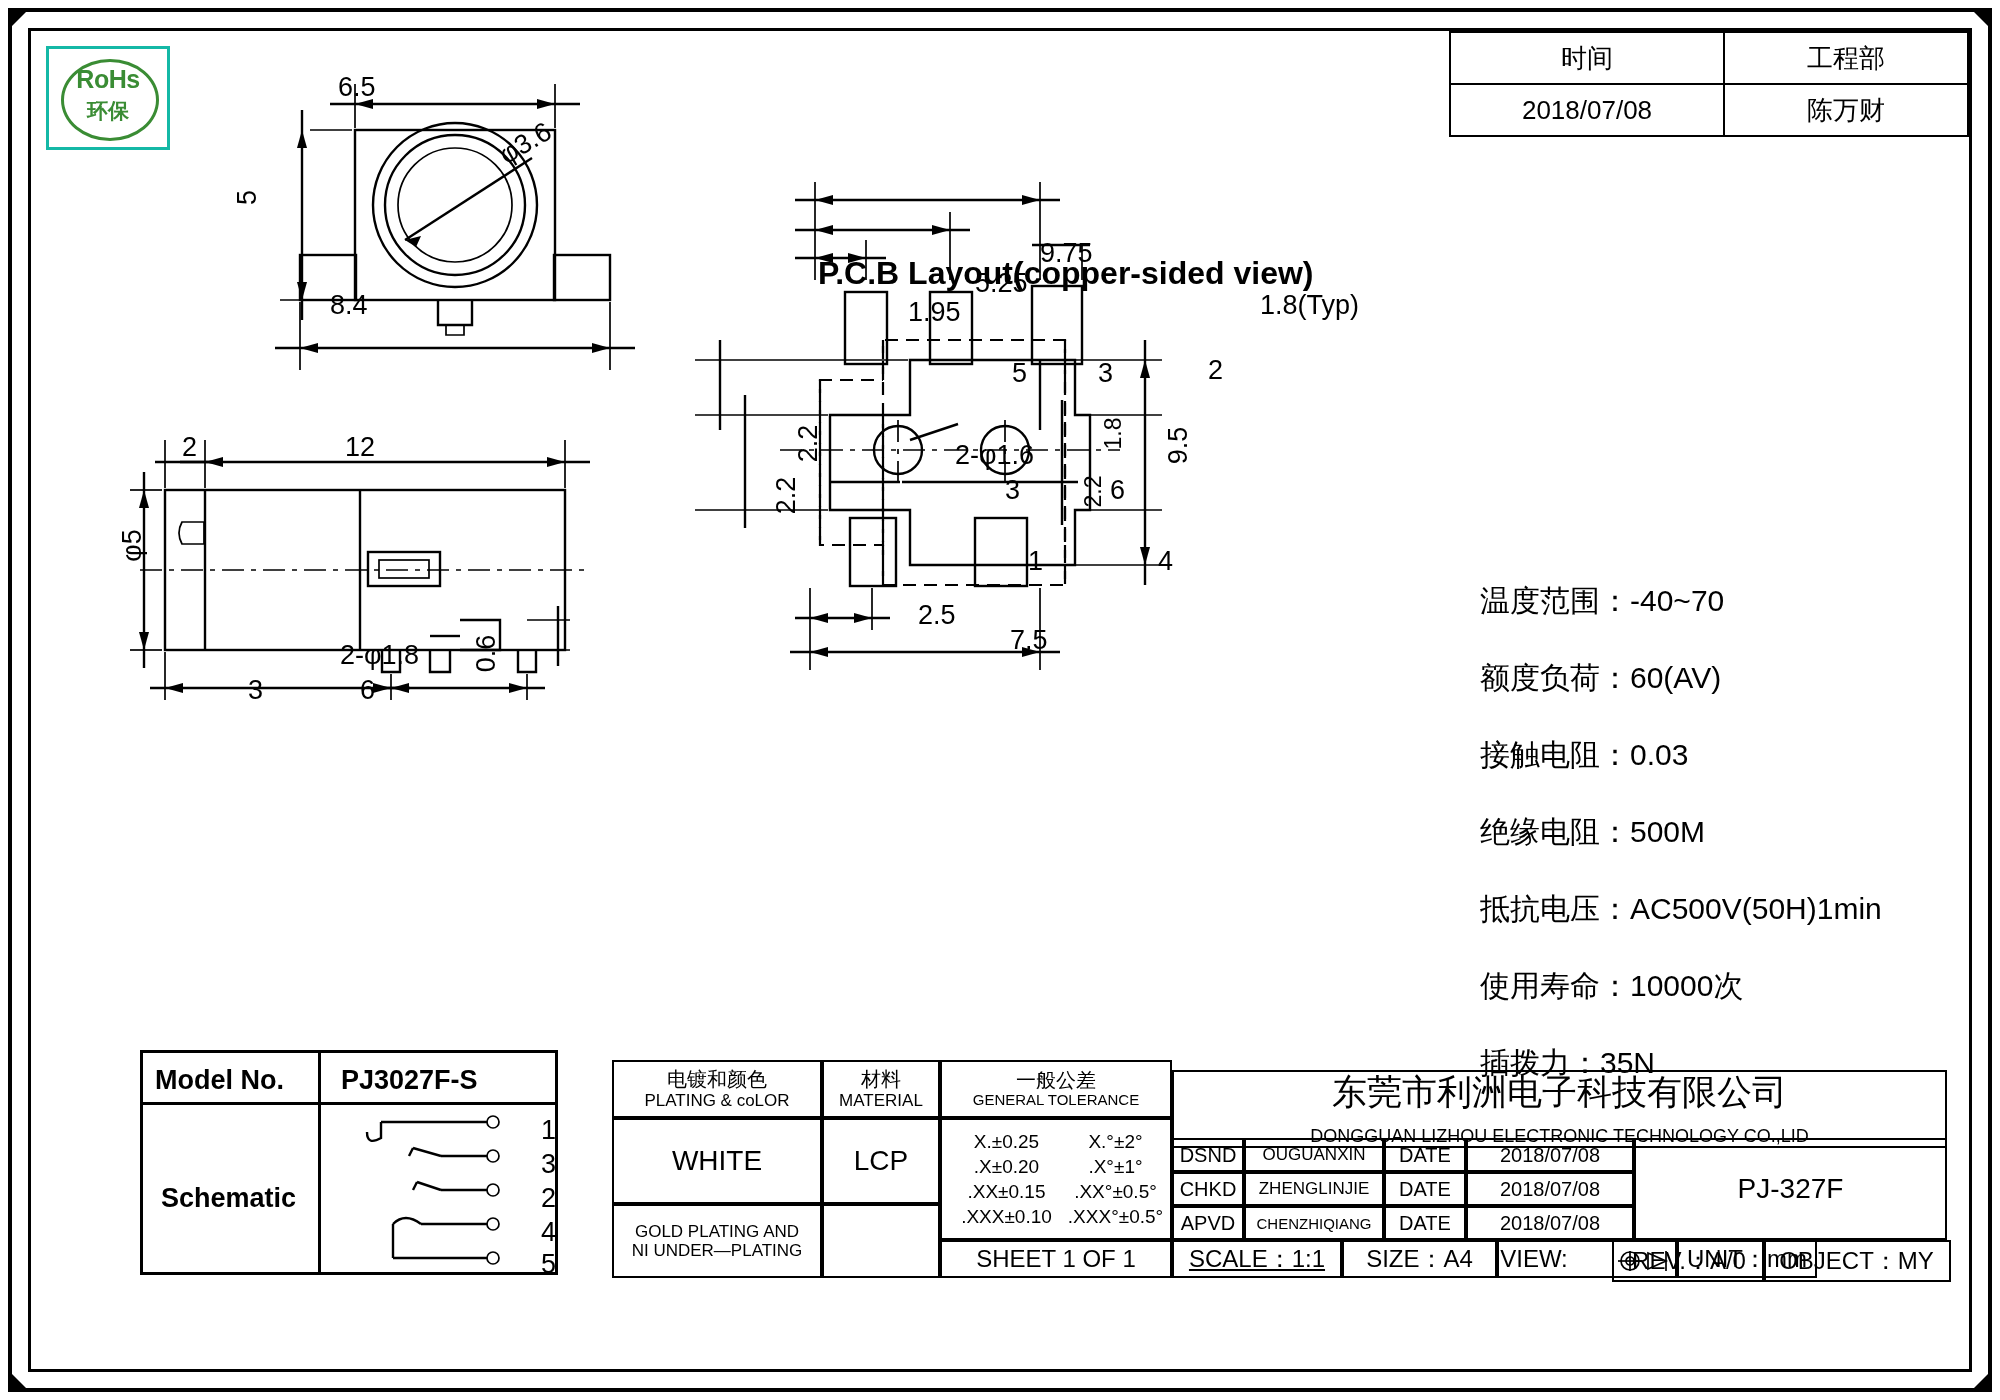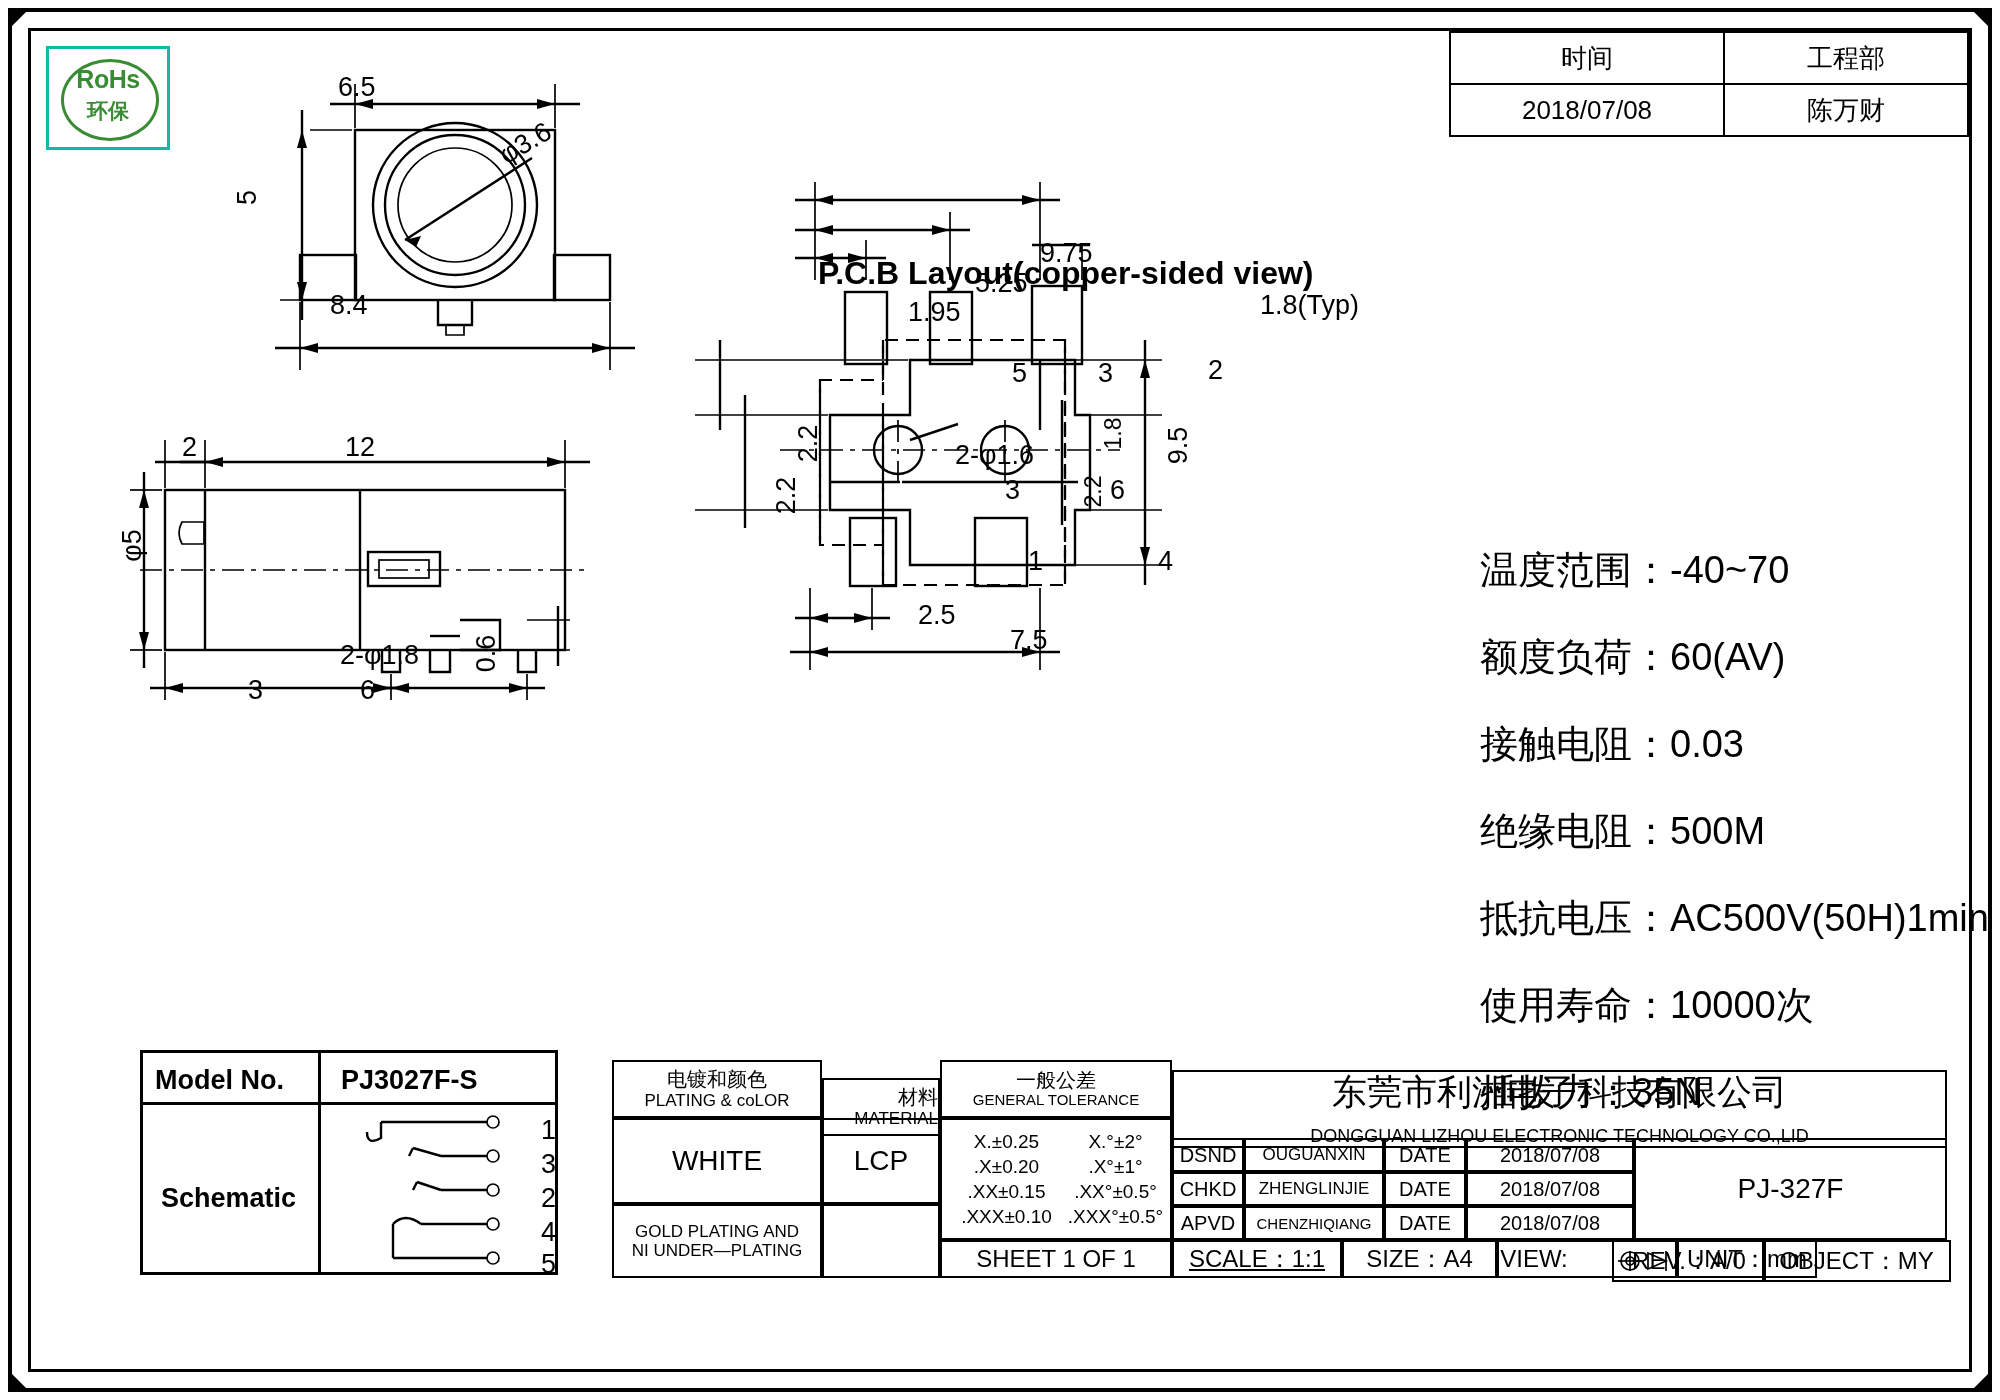--- a/index.html
+++ b/index.html
@@ -34,21 +34,21 @@
   .rot90{transform:rotate(-90deg);transform-origin:center center;}
 
   svg{position:absolute;left:0;top:0;overflow:visible;}
   .ln{stroke:#000;stroke-width:2.4;fill:none;}
   .lnT{stroke:#000;stroke-width:1.7;fill:none;}
   .dash{stroke:#000;stroke-width:2.2;fill:none;stroke-dasharray:13 8;}
   .dashc{stroke:#000;stroke-width:1.7;fill:none;stroke-dasharray:22 7 5 7;}
 
   
   .specs{position:absolute;left:1480px;top:545px;width:470px;}
-  .specs div{font-size:38px;margin-bottom:36px;white-space:nowrap;}
+  .specs div{font-size:30px;margin-bottom:36px;white-space:nowrap;margin-top:36px;}
 
   
   .pcbtitle{position:absolute;left:818px;top:255px;font-size:32px;font-weight:bold;}
 
   
   .modelbox{position:absolute;left:140px;top:1050px;width:418px;height:225px;border:3px solid #000;box-sizing:border-box;}
   .mb-r1{position:absolute;left:0;top:0;width:100%;height:52px;border-bottom:3px solid #000;box-sizing:border-box;}
   .mb-vl{position:absolute;left:175px;top:0;width:3px;height:100%;background:#000;}
   .mb-t{position:absolute;font-size:27px;font-weight:bold;}
 
@@ -347,21 +347,21 @@
     <div class="cell stack t20" style="left:0;top:0;width:210px;height:58px;">
       <span>电镀和颜色</span>
       <span class="t17">PLATING &amp; coLOR</span>
     </div>
     <div class="cell t28" style="left:0;top:58px;width:210px;height:86px;">WHITE</div>
     <div class="cell stack t17" style="left:0;top:144px;width:210px;height:74px;">
       <span>GOLD PLATING AND</span>
       <span>NI UNDER—PLATING</span>
     </div>
 
-    <div class="cell stack t20" style="left:210px;top:18px;width:118px;height:58px;align-items:flex-end;">
+    <div class="cell stack t20" style="left:210px;top:0;width:118px;height:58px;">
       <span>材料</span>
       <span class="t17">MATERIAL</span>
     </div>
     <div class="cell t28" style="left:210px;top:58px;width:118px;height:86px;">LCP</div>
     <div class="cell" style="left:210px;top:144px;width:118px;height:74px;"></div>
 
     <div class="cell stack t20" style="left:328px;top:0;width:232px;height:58px;">
       <span>一般公差</span>
       <span class="t15">GENERAL TOLERANCE</span>
     </div>

